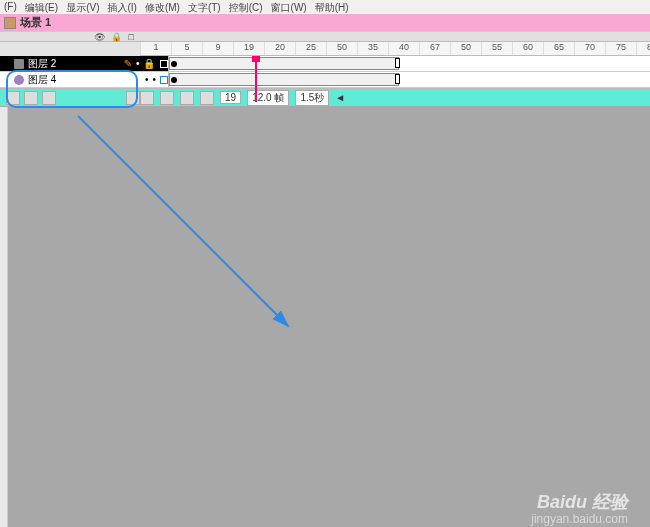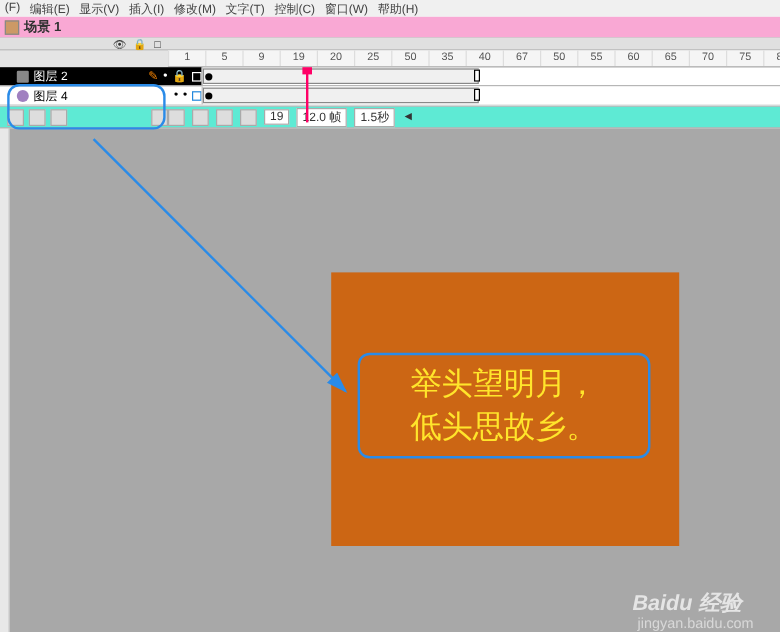--- a/index.html
+++ b/index.html
@@ -52,21 +52,21 @@
     .workspace { flex: 1; background: #fff; display: flex; height: 437px; }
     .toolbar-left { width: 8px; background: #e8e8e8; border-right: 1px solid #ccc; }
     .canvas-area { flex: 1; background: #a8a8a8; position: relative; }
     
     .stage-rect { position: absolute; left: 268px; top: 120px; width: 290px; height: 228px; background: #cc6614; }
     .text-frame { position: absolute; left: 22px; top: 67px; width: 244px; height: 88px; border: 2px solid #2a8be8; border-radius: 10px; display: flex; align-items: center; justify-content: center; }
     .text-content { font-size: 26px; color: #ffe52b; font-family: 'KaiTi','STKaiti',serif; text-align: center; line-height: 1.4; }
     
     .arrow-svg { position: absolute; left: 60px; top: 4px; width: 300px; height: 230px; pointer-events: none; z-index: 4; }
     
-    .watermark { position: absolute; right: 32px; bottom: 30px; font-size: 18px; color: rgba(255,255,255,0.7); font-weight: bold; font-style: italic; }
+    .watermark { position: absolute; right: 22px; bottom: 30px; font-size: 18px; color: rgba(255,255,255,0.7); font-weight: bold; font-style: italic; }
     .watermark-sub { position: absolute; right: 22px; bottom: 18px; font-size: 12px; color: rgba(255,255,255,0.55); }
   </style>
 </head>
 <body>
 
 <div class="menubar">
   <span>(F)</span>
   <span>编辑(E)</span>
   <span>显示(V)</span>
   <span>插入(I)</span>
@@ -173,23 +173,16 @@
   <div class="toolbar-left"></div>
   <div class="canvas-area">
     <svg class="arrow-svg">
       <defs>
         <marker id="ah" markerWidth="10" markerHeight="10" refX="8" refY="3" orient="auto">
           <path d="M0,0 L9,3 L0,6 Z" fill="#2a8be8"></path>
         </marker>
       </defs>
       <line x1="10" y1="5" x2="220" y2="215" stroke="#2a8be8" stroke-width="2" marker-end="url(#ah)"></line>
     </svg>
-    <div class="stage-rect">
-      <div class="text-frame">
-        <div class="text-content">
-          <span>举头望明月，</span><br><span>低头思故乡。</span>
-        </div>
-      </div>
-    </div>
     <div class="watermark">Baidu 经验</div>
     <div class="watermark-sub">jingyan.baidu.com</div>
   </div>
 </div>
 
 </body></html>

